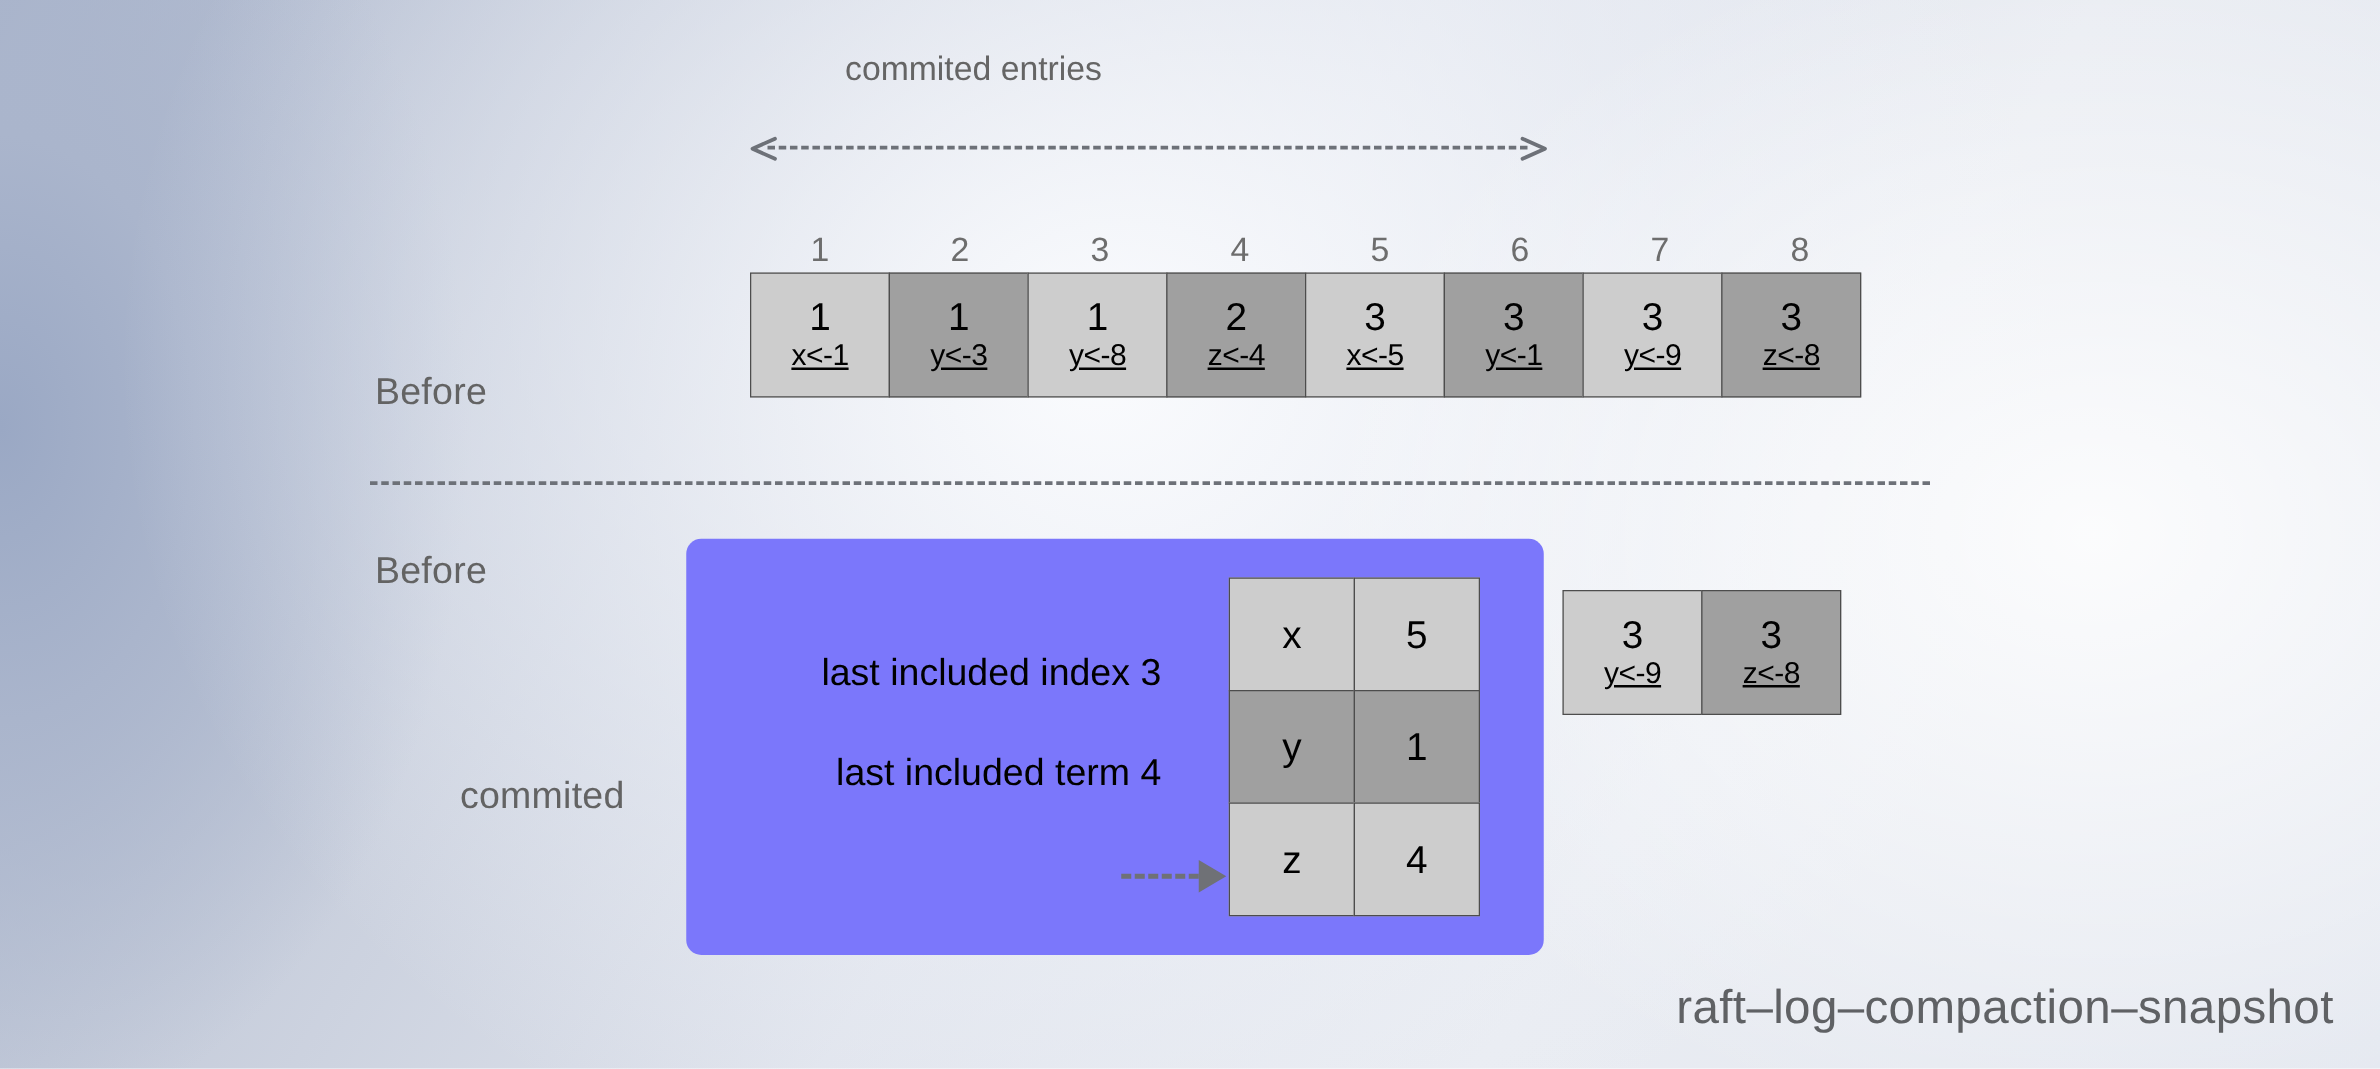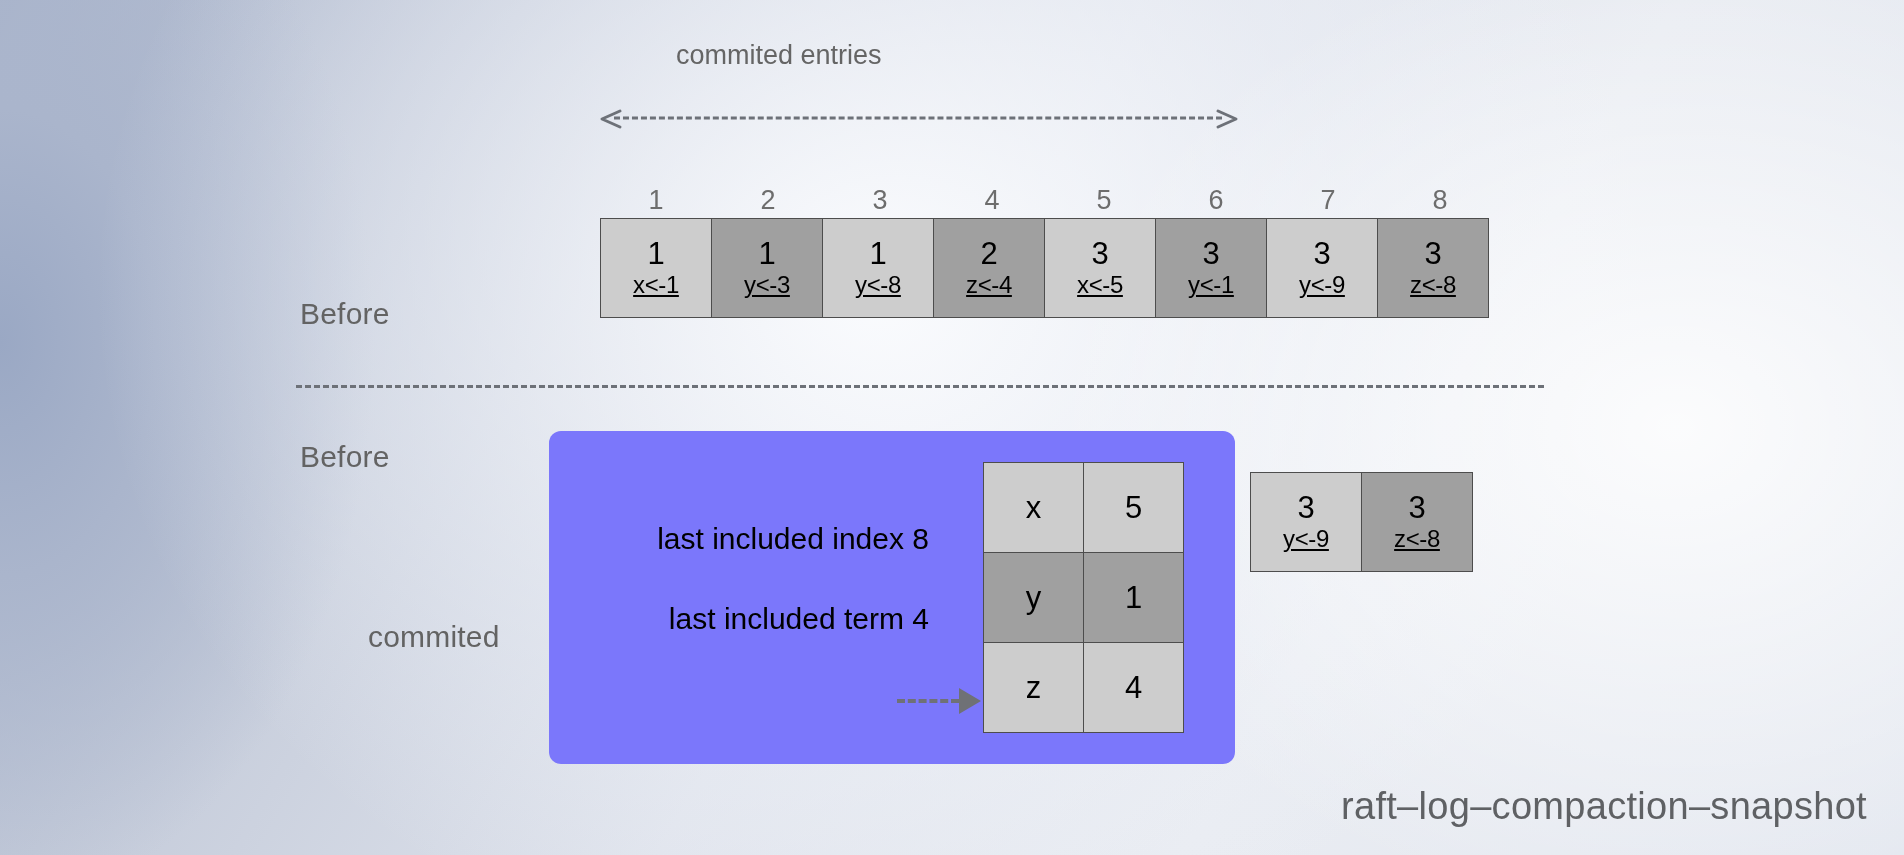--- a/index.html
+++ b/index.html
@@ -226,21 +226,21 @@
     </div>
 
   <div class="divider" style="left:296px; top:385px; width:1248px;"></div>
 
   <div class="abs side-label" style="left:300px; top:440px;">Before</div>
 
   <div class="abs side-label" style="left:368px; top:620px;">commited</div>
 
   <div class="snapshot-panel" style="left:549px; top:431px; width:686px; height:333px;">
 
-    <div class="snap-line" style="left:30px; top:91px; width:350px;">last included index 8</div>
+    <div class="snap-line" style="left:30px; top:91px; width:350px;">last included index 3</div>
 
     <div class="snap-line" style="left:30px; top:171px; width:350px;">last included term 4</div>
 
 
     <div class="sm-arrow" style="left:348px; top:252px; width:84px; height:36px;">
       <div class="sbar" style="width:62px;"></div>
       <div class="stri"></div>
     </div>
 
     <div class="sm-table" id="sm-table" style="left:434px; top:31px;">

